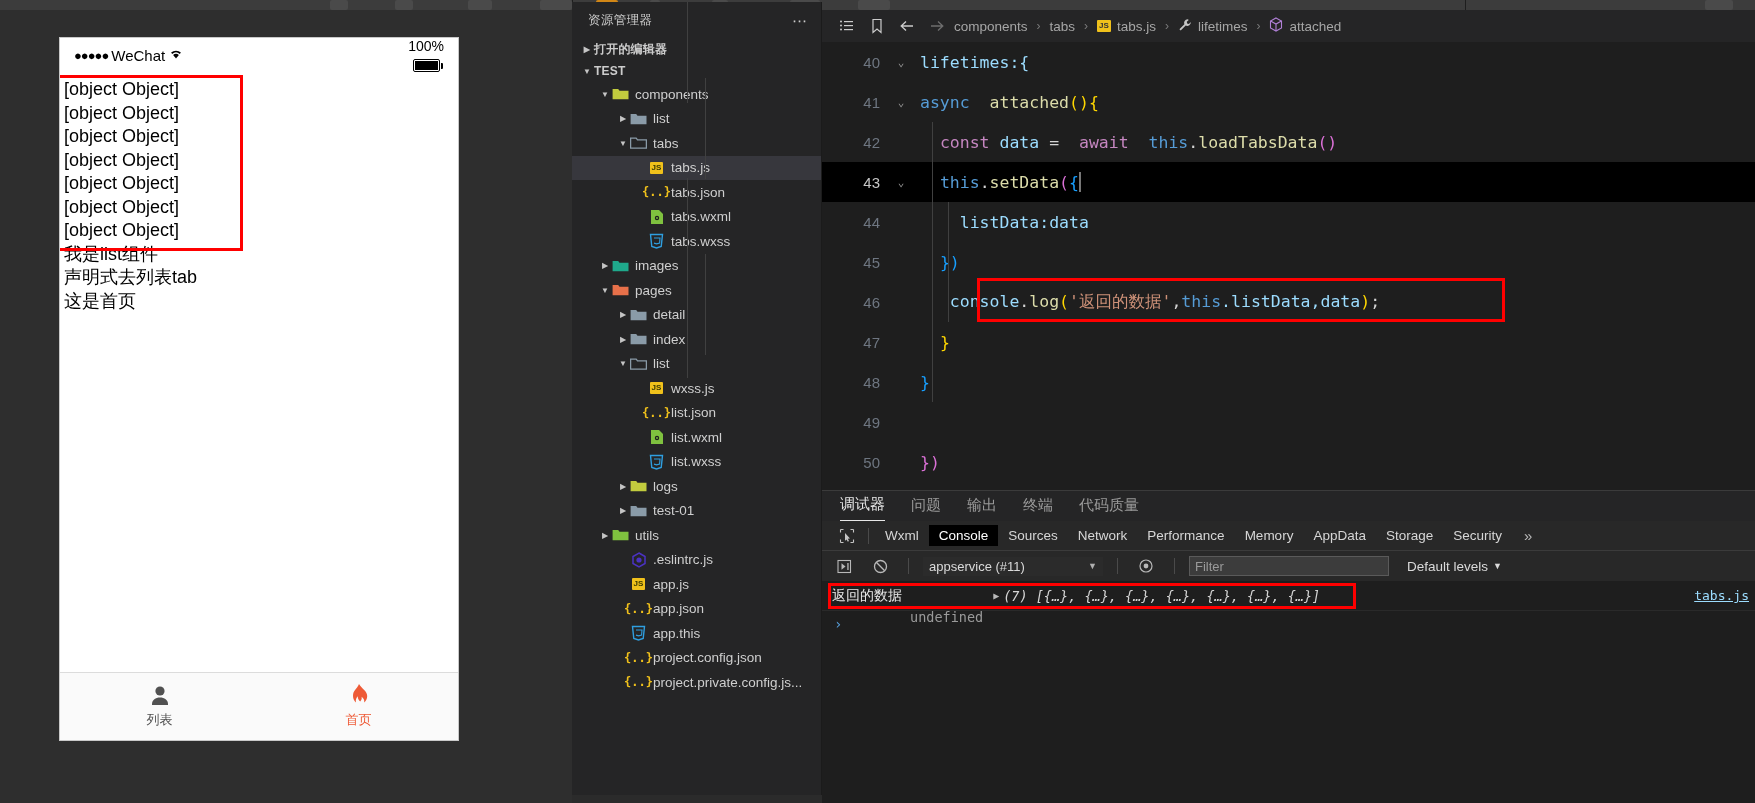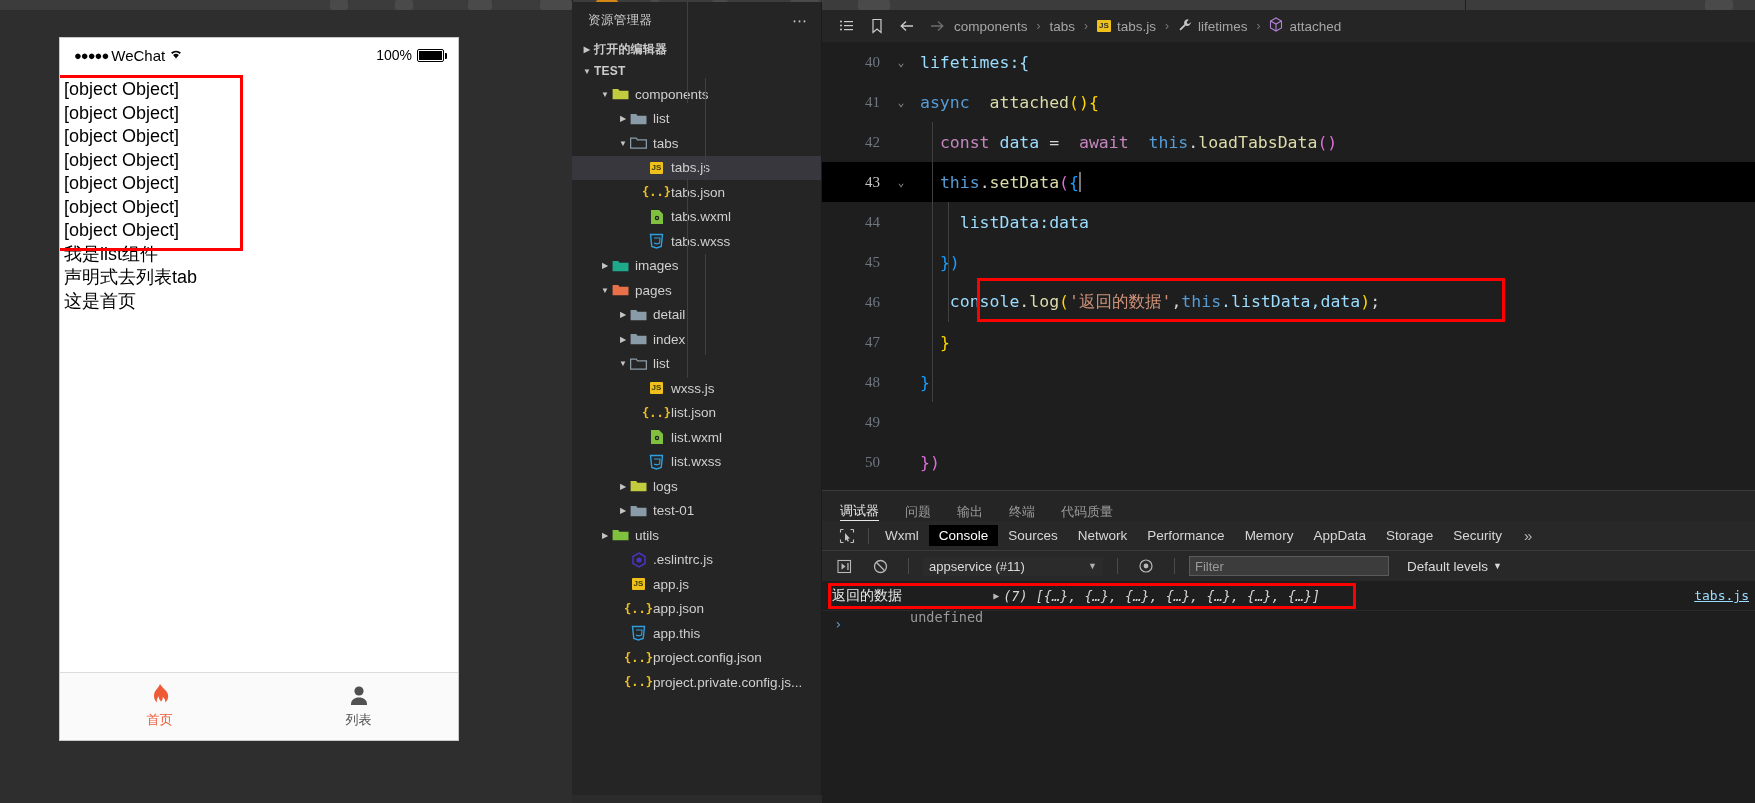--- a/index.html
+++ b/index.html
@@ -23,21 +23,21 @@
     background:#ffffff; border:1px solid #c9c9c9; display:flex; flex-direction:column;
   }
   .status-bar {
     height:34px; display:flex; align-items:center; padding:0 14px;
     font-size:15px; color:#000; position:relative;
   }
   .sb-left { display:flex; align-items:center; gap:3px; font-size:15px; }
   .dots { letter-spacing:-1px; font-size:13px; }
   .wifi-glyph { font-size:13px; margin-left:1px; }
   .sb-center { position:absolute; left:0; right:0; text-align:center; font-size:15px; }
-  .sb-right { margin-left:auto; display:flex; align-items:center; gap:5px; z-index:2; font-size:14px; }
+  .sb-right { margin-left:auto; display:flex; align-items:center; gap:5px; z-index:2; font-size:14px;flex-direction:column; }
   .battery { width:27px; height:13px; border:1px solid #000; border-radius:2px; position:relative; }
   .battery::after { content:""; position:absolute; right:-4px; top:3px; width:2px; height:6px; background:#000; border-radius:0 1px 1px 0; }
   .battery i { display:block; position:absolute; left:1px; top:1px; bottom:1px; right:1px; background:#000; }
 
   .nav-bar { height:45px; position:relative; display:flex; align-items:center; justify-content:center; }
   .nav-title { font-size:16px; color:#000; }
   .capsule {
     position:absolute; right:10px; top:8px; width:95px; height:32px;
     border:1px solid #e3e3e3; border-radius:16px; background:#fff;
     display:flex; align-items:center; justify-content:space-around;
@@ -79,36 +79,36 @@
   
   .editor { position:absolute; left:822px; top:10px; right:0; height:793px; background:#1e1e1e; }
   .breadcrumb { height:32px; display:flex; align-items:center; gap:0; padding-left:10px; background:#252526; font-size:13.5px; color:#a6a6a6; }
   .bc-ico { width:30px; display:flex; align-items:center; justify-content:center; color:#cccccc; }
   .bc-item { display:flex; align-items:center; gap:6px; padding:0 2px; }
   .bc-sep { color:#7a7a7a; padding:0 7px; font-size:12px; }
 
   .code-area { position:relative; height:448px; background:#1e1e1e; overflow:hidden; font-family:"DejaVu Sans Mono", monospace; }
   .cl { height:40px; display:flex; align-items:center; font-size:16.5px; white-space:pre; }
   .cl.cur { background:#000000; }
-  .lnum { width:68px; text-align:right; padding-right:10px; color:#6e7681; font-size:15px; flex:0 0 68px; font-family:Liberation Serif, serif; }
+  .lnum { width:68px; text-align:right; padding-right:10px; color:#6e7681; font-size:15px; flex:0 0 68px; font-family:Liberation Sans, sans-serif; }
   .lnum.active { color:#c6c6c6; }
   .fold { width:22px; color:#9a9a9a; font-size:11px; flex:0 0 22px; text-align:center; }
   .guides { position:absolute; left:0; top:0; width:100%; height:100%; pointer-events:none; }
   .vguide { position:absolute; width:1px; background:#404040; }
   .codetext { padding-left:8px; }
   .k-purple { color:#c586c0; } .k-blue { color:#569cd6; } .k-lblue { color:#9cdcfe; }
   .k-yellow { color:#dcdcaa; } .k-orange { color:#ce9178; } .k-white { color:#d4d4d4; }
   .k-paren-y { color:#ffd700; } .k-paren-p { color:#da70d6; } .k-paren-b { color:#179fff; }
   .hl-box { position:absolute; border:3px solid #ff0000; pointer-events:none; }
   .caret { display:inline-block; width:2px; height:20px; background:#a9a9a9; vertical-align:-4px; opacity:0.7; }
 
   
   .devtools { position:absolute; left:0; top:480px; right:0; bottom:0; background:#252526; border-top:1px solid #3b3b3b; }
   .dt-tabs { height:30px; display:flex; align-items:flex-end; padding-left:18px; gap:26px; background:#252526; }
-  .dt-tab { font-size:13px; color:#9a9a9a; }
+  .dt-tab { font-size:15px; color:#9a9a9a; padding-bottom:6px; }
   .dt-tab.active { color:#e7e7e7; border-bottom:1px solid #e7e7e7; }
   .dev-strip { height:30px; background:#282828; display:flex; align-items:center; padding-left:10px; gap:0; border-bottom:1px solid #3b3b3b; }
   .ds-ico { width:30px; display:flex; align-items:center; justify-content:center; color:#c5c5c5; }
   .dsep { width:1px; height:16px; background:#4a4a4a; margin:0 6px; }
   .ds-tab { font-size:13.5px; color:#d6d6d6; padding:3px 10px; }
   .ds-tab.active { background:#000000; color:#ffffff; }
   .ds-more { color:#b8b8b8; font-size:15px; padding:0 12px; }
 
   .cons-toolbar { height:30px; background:#282828; display:flex; align-items:center; padding-left:8px; gap:8px;text-align:center; }
   .ct-ico { width:28px; height:22px; display:flex; align-items:center; justify-content:center; color:#c5c5c5; }
@@ -183,35 +183,35 @@
           <div class="obj-line">[object Object]</div>
           <div class="txt-line">我是list组件</div>
           <div class="txt-line">声明式去列表tab</div>
           <div class="txt-line">这是首页</div>
         </div>
         <div class="obj-box"></div>
       </div>
 
       <div class="tabbar">
         <div class="tab-item">
-          <span class="flame">
-            <svg width="22" height="24" viewBox="0 0 22 24">
-                <path d="M11 0C9 5 5 6 5 12c0 2.6 1.3 5 3 6.4-.6-2.6.3-4.7 1.8-6.2-.2 2.6 1 4 2.4 5.2 1.4-1.3 1.8-3 1.4-4.6 2 1.4 3 3.4 2.6 5.6 1.7-1.4 3-3.8 3-6.4C19.2 7 14 5 11 0z" fill="#ee5a36"></path>
-              </svg>
-          </span>
-          <span class="tab-label active">首页</span>
-        </div>
-        <div class="tab-item">
           <span class="person">
             <svg width="22" height="24" viewBox="0 0 22 24">
                 <circle cx="11" cy="7" r="4.6" fill="#515151"></circle>
                 <path d="M3 20c0-4.2 3.6-6.6 8-6.6S19 15.8 19 20v1H3z" fill="#515151"></path>
               </svg>
           </span>
           <span class="tab-label inactive">列表</span>
+        </div>
+        <div class="tab-item">
+          <span class="flame">
+            <svg width="22" height="24" viewBox="0 0 22 24">
+                <path d="M11 0C9 5 5 6 5 12c0 2.6 1.3 5 3 6.4-.6-2.6.3-4.7 1.8-6.2-.2 2.6 1 4 2.4 5.2 1.4-1.3 1.8-3 1.4-4.6 2 1.4 3 3.4 2.6 5.6 1.7-1.4 3-3.8 3-6.4C19.2 7 14 5 11 0z" fill="#ee5a36"></path>
+              </svg>
+          </span>
+          <span class="tab-label active">首页</span>
         </div>
       </div>
 
     </div>
   </div>
 
   <div class="explorer">
     <div class="exp-header">
       <span class="exp-title">资源管理器</span>
       <span class="exp-dots">⋯</span>

